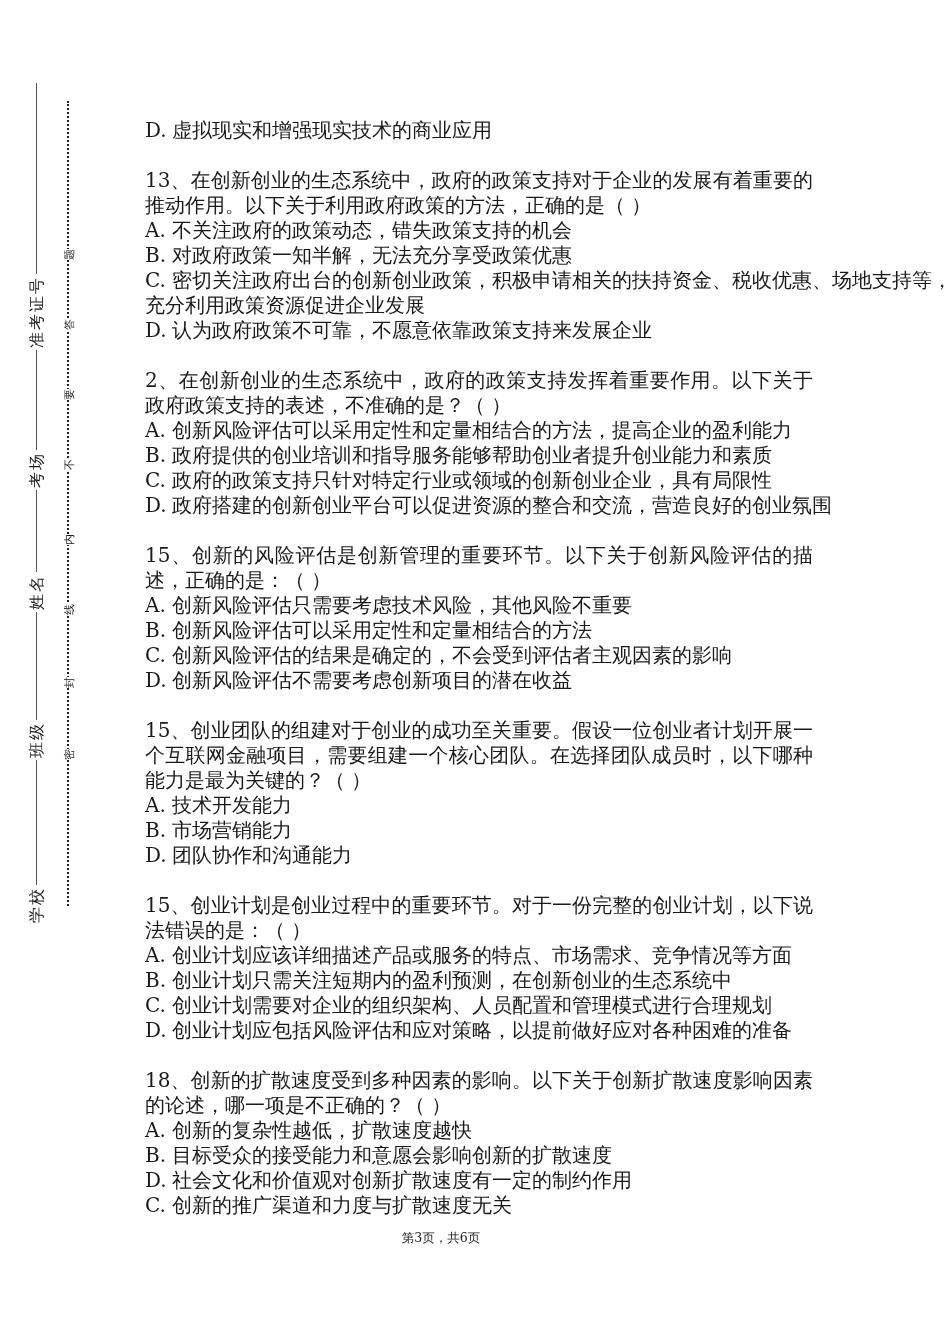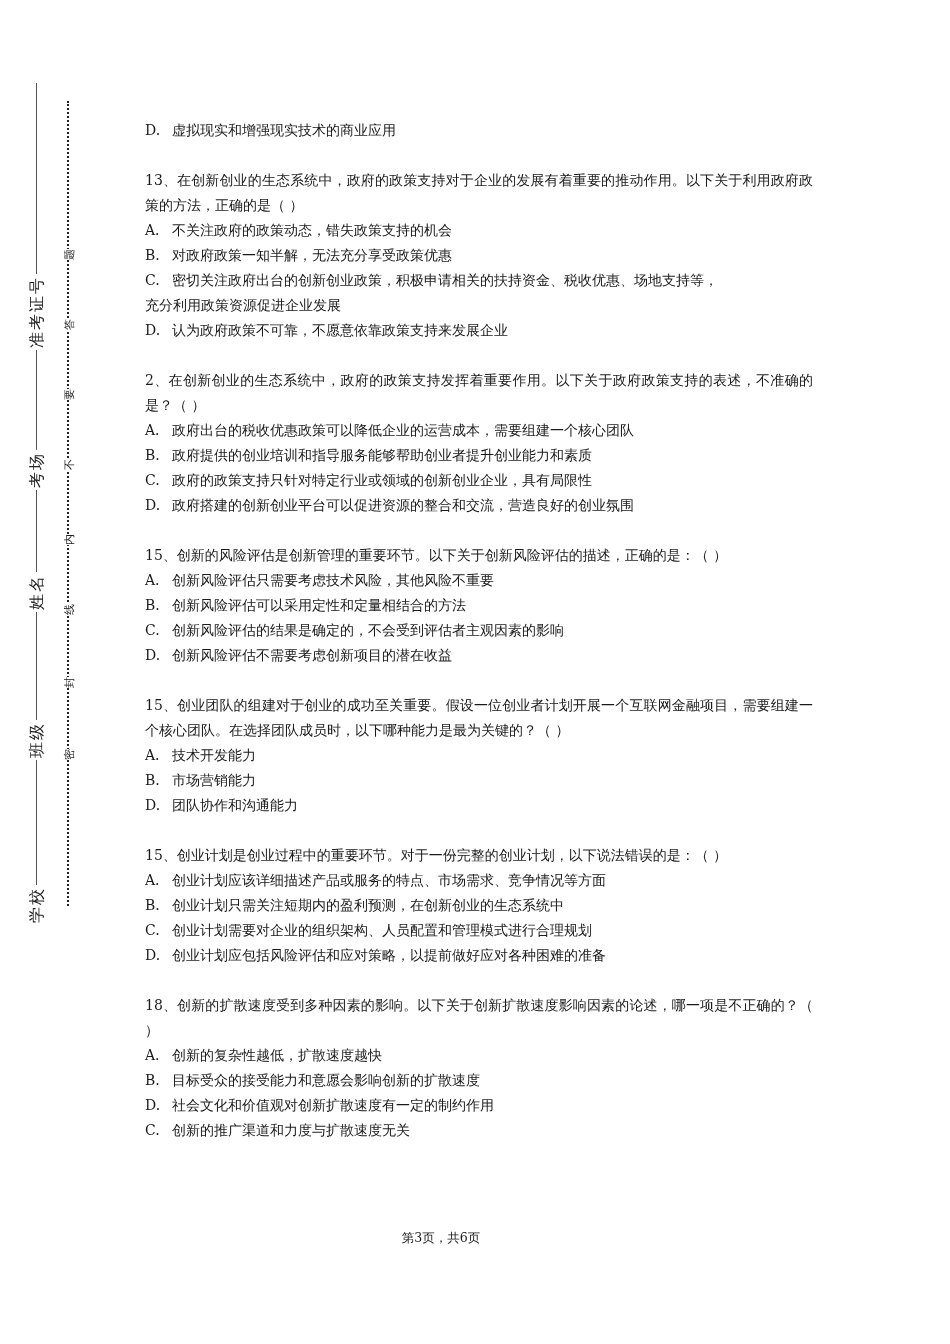--- a/index.html
+++ b/index.html
@@ -18,21 +18,21 @@
     position: absolute; font-size: 16px; color: #222; white-space: nowrap;
     transform-origin: left top; transform: rotate(-90deg); background: #fff; padding: 0 2px;
     letter-spacing: 2px;
   }
   .seal-char {
     position: absolute; font-size: 11px; color: #222; white-space: nowrap;
     transform-origin: left top; transform: rotate(-90deg); background: #fff; padding: 1px 0;
   }
   .content {
     position: absolute; left: 145px; top: 118px; width: 668px;
-    font-size: 14px; line-height: 25px;
+    font-size: 20px; line-height: 25px;
   }
   .q { margin-bottom: 25px; }
   .stem { text-align: justify; margin-top: 12px; }
   .opt { white-space: nowrap; }
   .opt .letter { display: inline-block; width: 27px; }
   .footer {
     position: absolute; left: 0; width: 882px; top: 1230px; text-align: center;
     font-size: 12.5px;
   }
 </style>
@@ -70,21 +70,21 @@
       <div class="q">
         <div class="stem">13、在创新创业的生态系统中，政府的政策支持对于企业的发展有着重要的推动作用。以下关于利用政府政策的方法，正确的是（ ）</div>
         <div class="opt"><span class="letter">A.</span><span>不关注政府的政策动态，错失政策支持的机会</span></div>
         <div class="opt"><span class="letter">B.</span><span>对政府政策一知半解，无法充分享受政策优惠</span></div>
         <div class="opt"><span class="letter">C.</span><span>密切关注政府出台的创新创业政策，积极申请相关的扶持资金、税收优惠、场地支持等，</span></div>
         <div class="opt">充分利用政策资源促进企业发展</div>
         <div class="opt"><span class="letter">D.</span><span>认为政府政策不可靠，不愿意依靠政策支持来发展企业</span></div>
       </div>
       <div class="q">
         <div class="stem">2、在创新创业的生态系统中，政府的政策支持发挥着重要作用。以下关于政府政策支持的表述，不准确的是？（ ）</div>
-        <div class="opt"><span class="letter">A.</span><span>政府出台的税收优惠政策可以降低企业的运营成本，需要组建一个核心团队</span></div>
+        <div class="opt"><span class="letter">A.</span><span>创新风险评估可以采用定性和定量相结合的方法，提高企业的盈利能力</span></div>
         <div class="opt"><span class="letter">B.</span><span>政府提供的创业培训和指导服务能够帮助创业者提升创业能力和素质</span></div>
         <div class="opt"><span class="letter">C.</span><span>政府的政策支持只针对特定行业或领域的创新创业企业，具有局限性</span></div>
         <div class="opt"><span class="letter">D.</span><span>政府搭建的创新创业平台可以促进资源的整合和交流，营造良好的创业氛围</span></div>
       </div>
       <div class="q">
         <div class="stem">15、创新的风险评估是创新管理的重要环节。以下关于创新风险评估的描述，正确的是：（ ）</div>
         <div class="opt"><span class="letter">A.</span><span>创新风险评估只需要考虑技术风险，其他风险不重要</span></div>
         <div class="opt"><span class="letter">B.</span><span>创新风险评估可以采用定性和定量相结合的方法</span></div>
         <div class="opt"><span class="letter">C.</span><span>创新风险评估的结果是确定的，不会受到评估者主观因素的影响</span></div>
         <div class="opt"><span class="letter">D.</span><span>创新风险评估不需要考虑创新项目的潜在收益</span></div>

